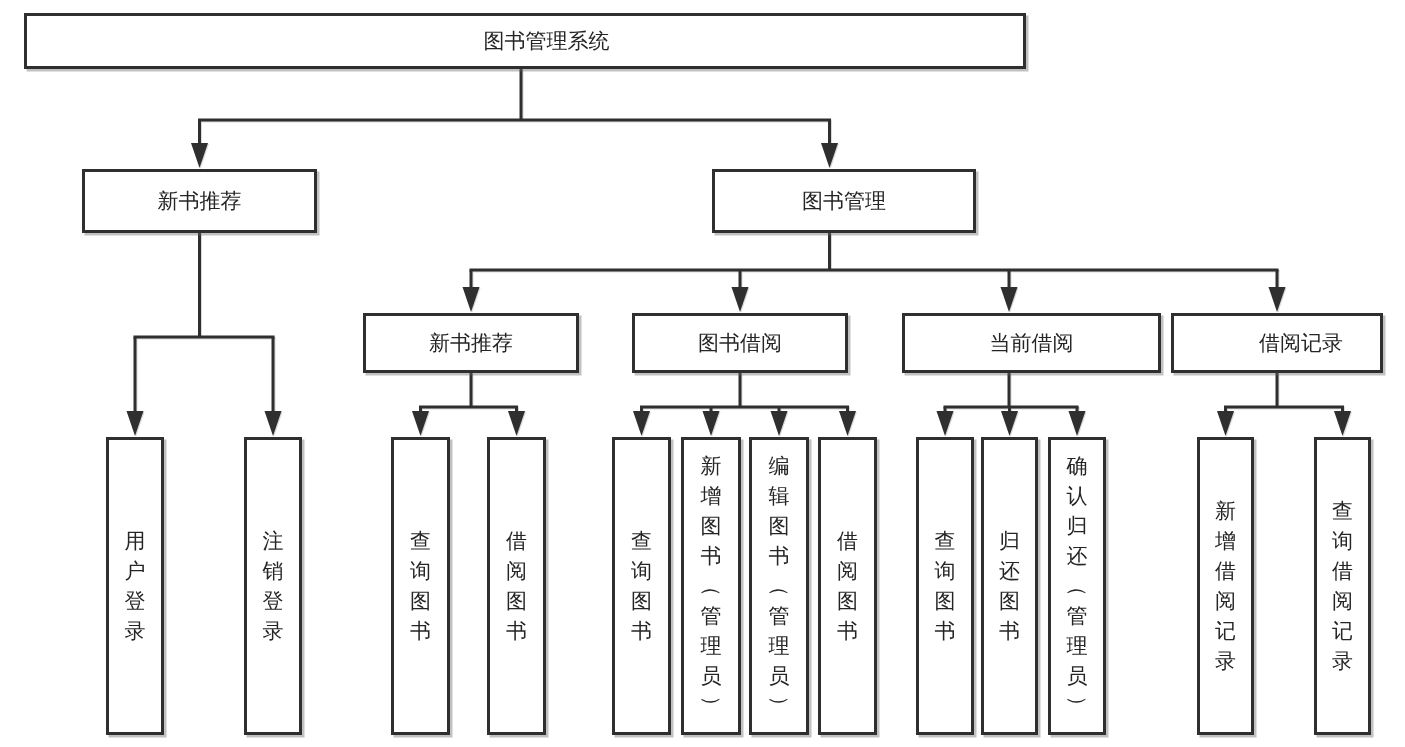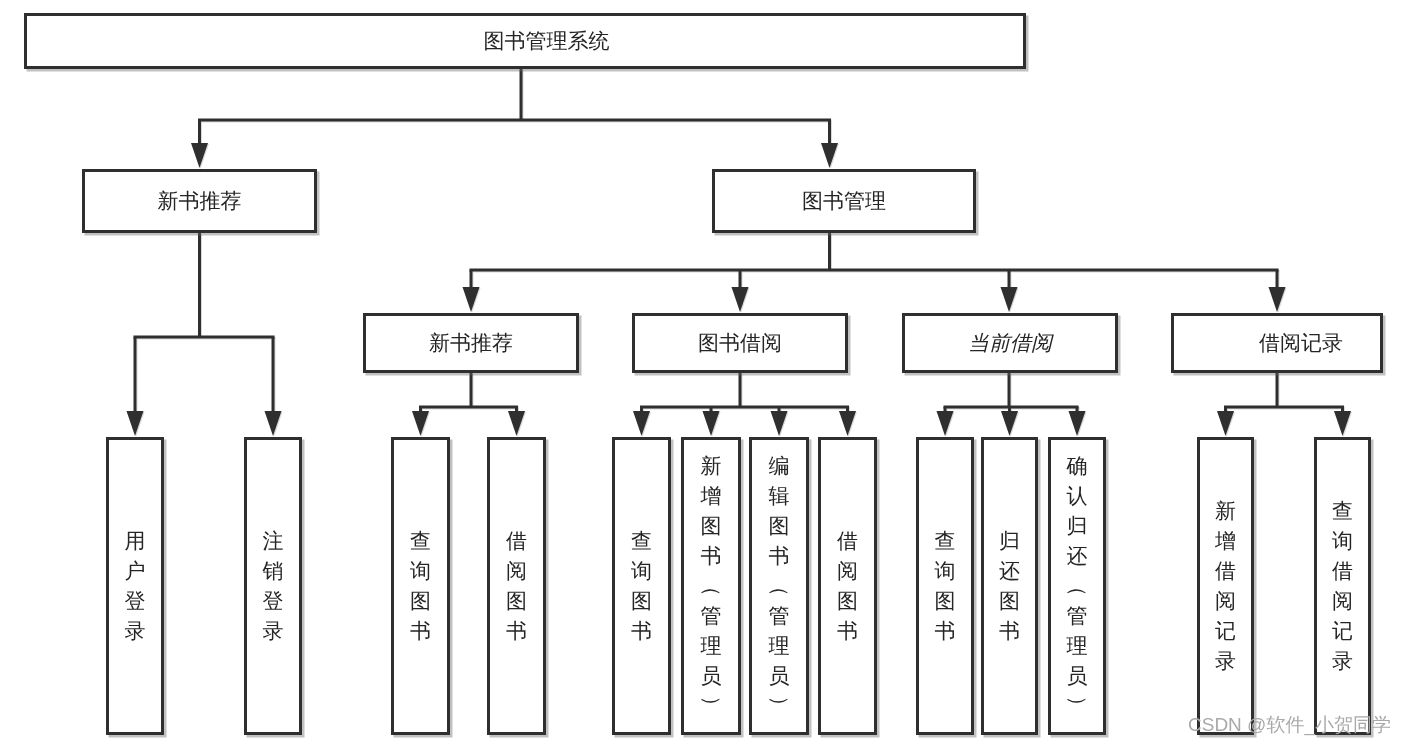--- a/index.html
+++ b/index.html
@@ -116,21 +116,21 @@
       </div>
       <div class="node h" style="left: 712px; top: 169px; width: 264px; height: 64px;">
         <span class="label">图书管理</span>
       </div>
       <div class="node h" style="left: 363px; top: 313px; width: 216px; height: 60px;">
         <span class="label">新书推荐</span>
       </div>
       <div class="node h" style="left: 632px; top: 313px; width: 216px; height: 60px;">
         <span class="label">图书借阅</span>
       </div>
-      <div class="node h" style="left: 902px; top: 313px; width: 216px; height: 60px; font-style: italic;">
+      <div class="node h" style="left: 902px; top: 313px; width: 259px; height: 60px;">
         <span class="label">当前借阅</span>
       </div>
       <div class="node h" style="left: 1171px; top: 313px; width: 212px; height: 60px; padding-left: 48px;">
         <span class="label">借阅记录</span>
       </div>
       <div class="node v" style="left: 106px; top: 437px; width: 58px; height: 298px;">
         <span class="label">
           <div class="vchar">用</div>
           <div class="vchar">户</div>
           <div class="vchar">登</div>
@@ -246,14 +246,13 @@
         <span class="label">
           <div class="vchar">查</div>
           <div class="vchar">询</div>
           <div class="vchar">借</div>
           <div class="vchar">阅</div>
           <div class="vchar">记</div>
           <div class="vchar">录</div>
         </span>
       </div>
     </div>
-  <div class="watermark">CSDN @软件_小贺同学</div>
 </div>
 
 </body></html>

